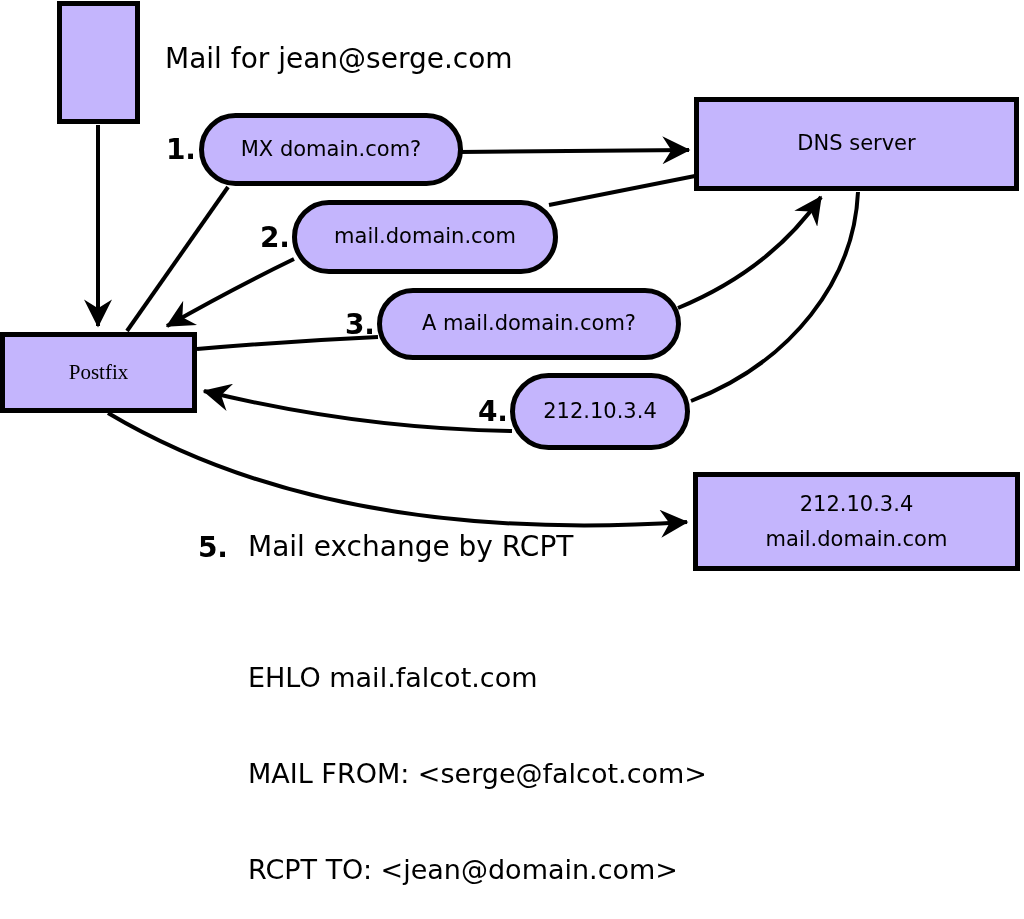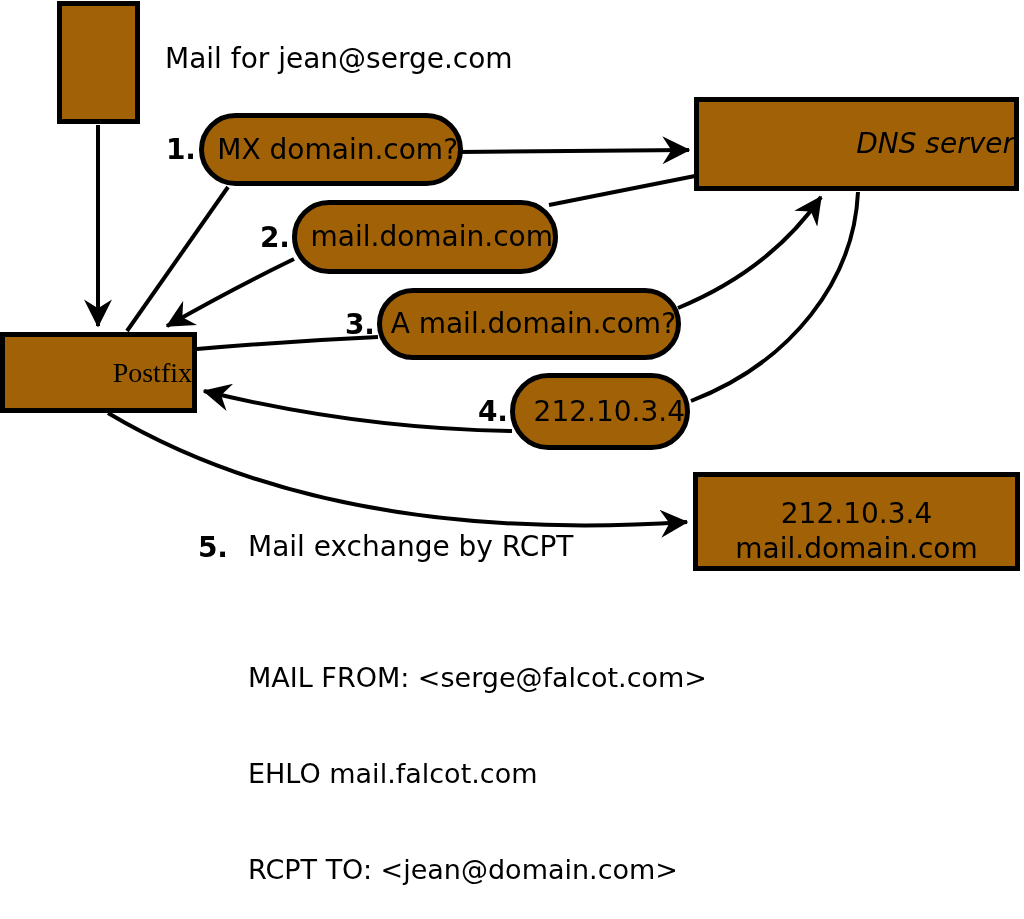--- a/index.html
+++ b/index.html
@@ -1,22 +1,22 @@
 <!DOCTYPE html>
 <html><head>
 <meta charset="utf-8">
 <style>
   html,body{margin:0;padding:0;background:#ffffff;}
   body{width:1024px;height:919px;position:relative;overflow:hidden;
        font-family:"DejaVu Sans","Liberation Sans",sans-serif;color:#000;}
   .layer{position:absolute;left:0;top:0;}
   svg.wires{width:1024px;height:919px;z-index:1;}
-  .node{position:absolute;box-sizing:border-box;background:#a16207;z-index:2;
-        display:flex;align-items:center;justify-content:flex-end;
-        font-size:28px;line-height:1.2;white-space:nowrap;}
+  .node{position:absolute;box-sizing:border-box;background:#c4b5fd;z-index:2;
+        display:flex;align-items:center;justify-content:center;
+        font-size:21px;line-height:1.2;white-space:nowrap;}
   .rectnode{border:5px solid #000;}
   .pill{border:5px solid #000;border-radius:999px;}
   .stepnum{position:absolute;z-index:3;display:flex;align-items:center;
            justify-content:flex-end;font-size:28px;font-weight:bold;
            white-space:nowrap;}
   .caption{position:absolute;z-index:3;font-size:28px;line-height:34px;
            white-space:nowrap;}
   .twoline{flex-direction:column;line-height:35px;}
   .smtp{position:absolute;z-index:3;font-size:27px;line-height:32px;
         white-space:pre;}
@@ -46,21 +46,21 @@
 </svg>
 
 <div class="node rectnode" style="left:57px;top:1px;width:83px;height:123px;"></div>
 
 <div class="caption" style="left:165px;top:42px;">Mail for jean@serge.com</div>
 
 <div class="node rectnode" style="left:0px;top:332px;width:197px;height:81px;font-family:Liberation Serif, serif;">
   <span>Postfix</span>
 </div>
 
-<div class="node rectnode" style="left:694px;top:97px;width:325px;height:94px;font-style:italic;">
+<div class="node rectnode" style="left:694px;top:97px;width:325px;height:94px;">
   <span>DNS server</span>
 </div>
 
 <div class="node rectnode twoline" style="left:693px;top:472px;width:327px;height:99px;">
   <span>212.10.3.4</span>
   <span>mail.domain.com</span>
 </div>
 
 <div class="stepnum" style="left:110px;top:113px;width:86px;height:73px;">1.</div>
 <div class="node pill" style="left:199px;top:113px;width:264px;height:73px;">
@@ -79,22 +79,22 @@
 
 <div class="stepnum" style="left:423px;top:373px;width:85px;height:77px;">4.</div>
 <div class="node pill" style="left:510px;top:373px;width:180px;height:77px;">
   <span>212.10.3.4</span>
 </div>
 
 <div class="stepnum" style="left:150px;top:530px;width:78px;height:34px;">5.</div>
 <div class="caption" style="left:248px;top:530px;">Mail exchange by RCPT</div>
 
 <div class="smtp" style="left:248px;top:598px;">
+  <div>EHLO mail.falcot.com</div>
   <div>MAIL FROM: &lt;serge@falcot.com&gt;</div>
-  <div>EHLO mail.falcot.com</div>
   <div>RCPT TO: &lt;jean@domain.com&gt;</div>
   
   
   
   
   
   
   
 </div>
 

